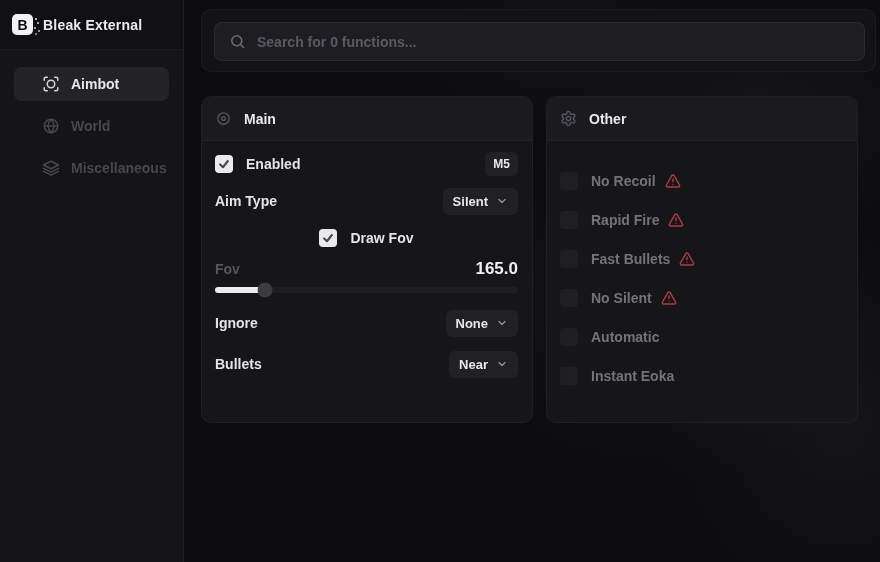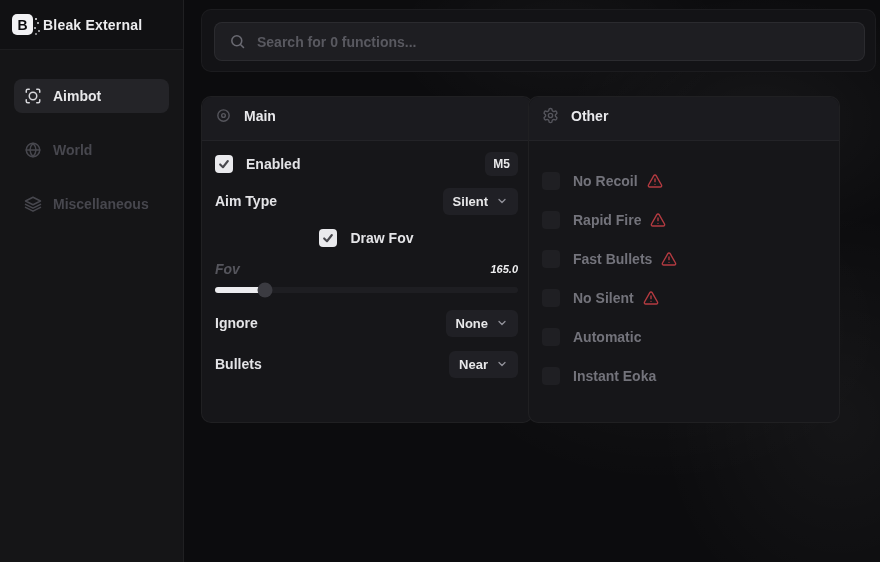--- a/index.html
+++ b/index.html
@@ -37,22 +37,22 @@
   }
   .logo::after {
     content:""; position:absolute; width:2px; height:2px; background:#f2f2f4;
     right:-4px; top:4px; border-radius:1px;
     box-shadow: 2px 4px 0 #d8d8da, -1px 9px 0 #cfcfd2, 3px 12px 0 #bdbdc0, 0 15px 0 #a9a9ad;
   }
   .app-title { font-size:14px; font-weight:700; color:#ececee; letter-spacing:.2px; }
 
   .nav { padding:17px 14px 0 14px; display:flex; flex-direction:column; gap:8px; }
   .nav-item {
-    height:34px; display:flex; align-items:center; gap:11px; padding:0 10px;
-    border-radius:8px; color:#47474e; cursor:pointer;margin-top:12px;
+    height:34px; display:flex; align-items:center; gap:11px; padding:0 28px;
+    border-radius:8px; color:#47474e; cursor:pointer;
   }
   .nav-item .nv-icon { display:flex; }
   .nav-item span.lbl { font-size:14px; font-weight:600; }
   .nav-item.active { background:#242428; color:#e8e8ea; }
   .nav-item.active svg { stroke:#d6d6da; }
   .nav-item svg { stroke:#47474e; }
 
   
   .search-panel {
     position:absolute; left:201px; top:9px; width:675px; height:63px;
@@ -67,23 +67,23 @@
     flex:1; background:transparent; border:none; outline:none;
     font-family:"Liberation Sans", sans-serif; font-size:14px; font-weight:600; color:#d8d8dc;
   }
   .search-box input::placeholder { color:#595960; font-weight:600; }
 
   .panel {
     position:absolute; top:96px; height:327px;
     background:#161619; border:1px solid rgba(255,255,255,0.045); border-radius:10px; z-index:2;
   }
   .panel-main { left:201px; width:332px; }
-  .panel-other { left:528px; width:312px; }
+  .panel-other { left:546px; width:312px; }
   .panel-header {
-    height:44px; display:flex; align-items:flex-end; gap:12px; padding:16px 13px;
+    height:44px; display:flex; align-items:center; gap:12px; padding:1px 13px;
     background:#1b1b1f; border-bottom:1px solid rgba(255,255,255,0.04);
     border-radius:10px 10px 0 0;
   }
   .panel-header svg { stroke:#55555c; }
   .panel-title { font-size:14px; font-weight:700; color:#e9e9ec; }
   .panel-body { padding:10px 14px 0 13px; }
 
   .row { display:flex; align-items:center;justify-content:center; }
   .row .spacer { flex:1; }
   .row-label { font-size:14px; font-weight:600; color:#e4e4e7; }
@@ -102,39 +102,39 @@
     display:flex; align-items:center; justify-content:center;
     font-size:12px; font-weight:700; color:#e8e8ea; cursor:pointer;margin-left:30px;
   }
   .select {
     height:27px; padding:0 10px; border-radius:6px; background:#202025;
     display:flex; align-items:center; gap:8px; cursor:pointer;
   }
   .select .sel-val { font-size:13px; font-weight:700; color:#e8e8ea; }
   .select svg { stroke:#92929a; }
 
-  .fov-value { font-size:11px; font-weight:700; color:#f0f0f2; }
+  .fov-value { font-size:17px; font-weight:700; color:#f0f0f2; }
 
   .slider { position:relative; height:14px; margin-top:4px; cursor:pointer; }
   .slider-track {
     position:absolute; left:0; right:0; top:4px; height:6px;
     background:#1e1e22; border-radius:3px;
   }
   .slider-fill {
     position:absolute; left:0; top:4px; height:6px; width:var(--fill,16.5%);
     background:#ececef; border-radius:3px;
   }
   .slider-handle {
     position:absolute; left:var(--fill,16.5%); top:50%;
     transform:translate(-50%,-50%);
     width:15px; height:15px; border-radius:50%; background:#3b3b41;
   }
 
   .mt10 { margin-top:10px; } .mt12 { margin-top:12px; } .mt13 { margin-top:13px; }
-  .mt8 { margin-top:8px; } .h26 { height:26px; } .h28 { height:28px; } .h20 { height:20px;font-style:italic; }
+  .mt8 { margin-top:8px; } .h26 { height:26px; } .h28 { height:28px; } .h20 { height:20px; }
 
   .other-row { display:flex; align-items:center; height:24px; margin-top:15px; }
   .other-row:first-child { margin-top:28px; }
   .other-label { font-size:14px; font-weight:600; color:#73737b; margin-right:9px; }
   .warn-icon { display:flex; color:#b43b41; }
   .warn-icon svg { stroke:#b43b41; }
 </style>
 </head>
 <body>
 

